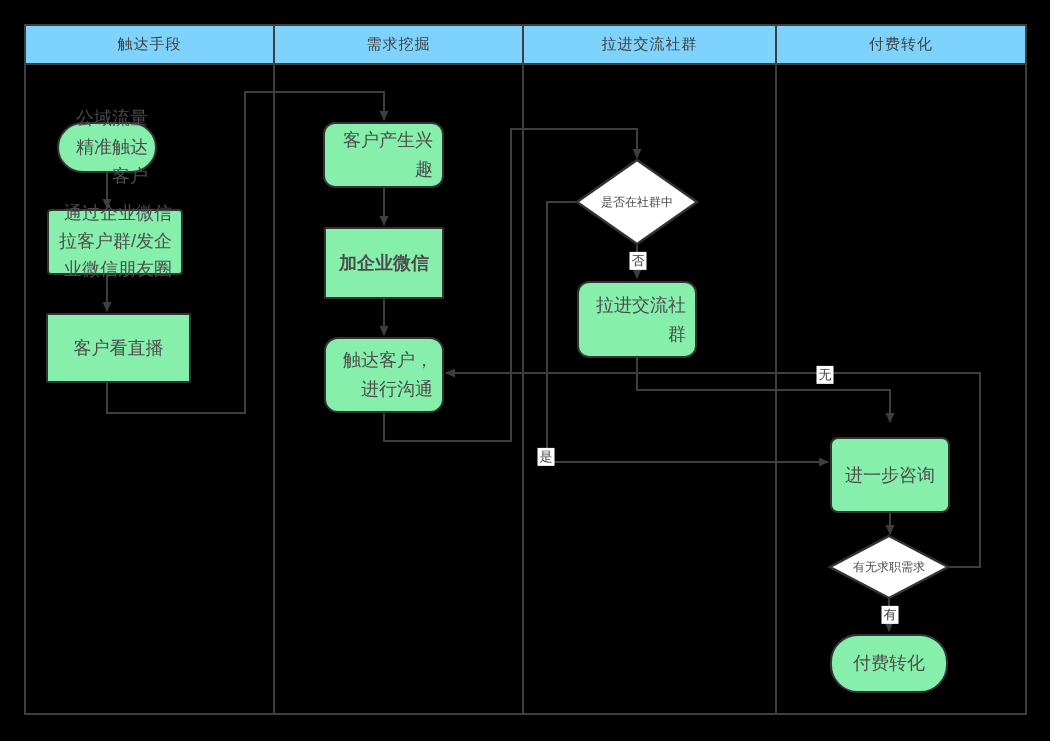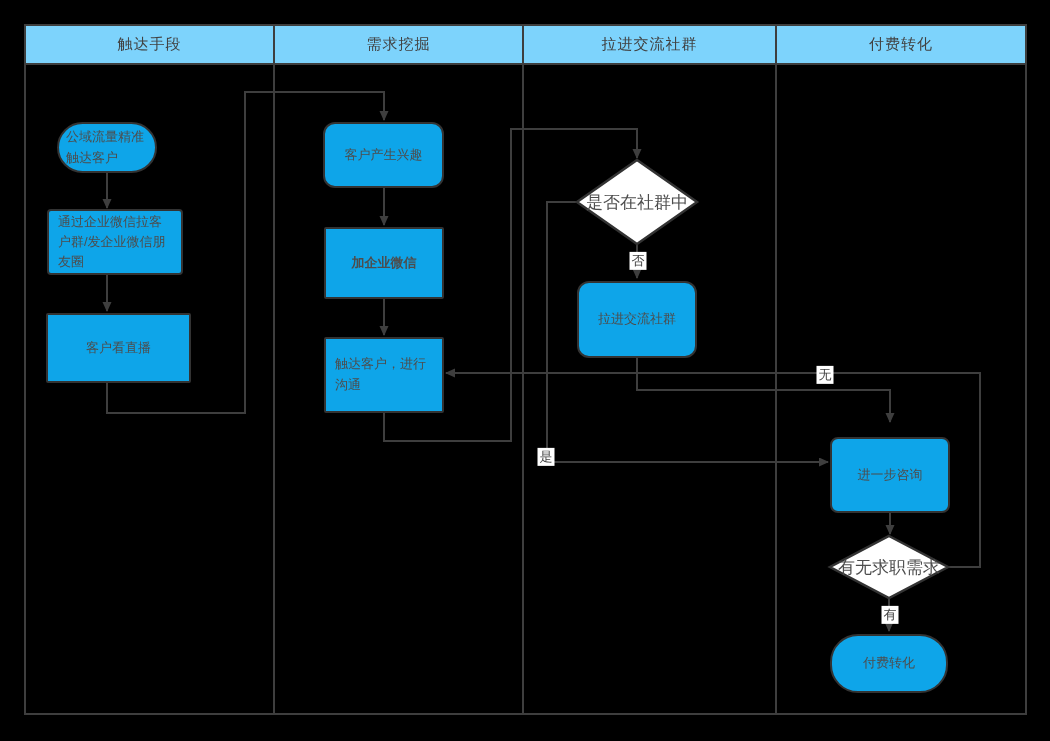--- a/index.html
+++ b/index.html
@@ -17,27 +17,27 @@
     display:flex;
   }
   .header-cell{
     display:flex;align-items:center;justify-content:center;
     box-sizing:border-box;color:#414141;font-size:15px;letter-spacing:1px;
   }
   .header-cell.bdr{border-right:2px solid #3e3e3e;}
   .lane-divider{position:absolute;top:65px;height:648px;width:2px;background:#3e3e3e;}
   .edges-svg{position:absolute;left:0;top:0;width:1050px;height:741px;}
   .node{
-    position:absolute;box-sizing:border-box;background:#0ea5e9;border:2.5px solid #333333;
-    display:flex;align-items:center;justify-content:center;text-align:left;
-    color:#4d4d4d;font-size:13px;line-height:1.6;padding:2px 9px;
+    position:absolute;box-sizing:border-box;background:#86efac;border:2.5px solid #333333;
+    display:flex;align-items:center;justify-content:center;text-align:right;
+    color:#4d4d4d;font-size:18px;line-height:1.6;padding:2px 9px;
   }
   .diamond-text{
     position:absolute;display:flex;align-items:center;justify-content:center;
-    text-align:center;color:#4d4d4d;font-size:17px;pointer-events:none;
+    text-align:center;color:#4d4d4d;font-size:12px;pointer-events:none;
   }
   .edge-label{
     position:absolute;transform:translate(-50%,-50%);
     background:#ffffff;color:#414141;font-size:13px;line-height:1.25;
     padding:1px 2px;
   }
 </style>
 </head>
 <body>
 
@@ -81,21 +81,21 @@
       <polygon points="889,536 948,567 889,598 830,567"></polygon>
     </g>
   </svg>
 
   <div class="node" style="left:57px;top:122px;width:100px;height:51px;border-radius:26px;padding:2px 7px;">公域流量精准触达客户</div>
   <div class="node" style="left:47px;top:209px;width:136px;height:66px;border-radius:4px;line-height:1.55;">通过企业微信拉客户群/发企业微信朋友圈</div>
   <div class="node" style="left:46px;top:313px;width:145px;height:70px;border-radius:2px;">客户看直播</div>
 
   <div class="node" style="left:323px;top:122px;width:121px;height:66px;border-radius:12px;">客户产生兴趣</div>
   <div class="node" style="left:324px;top:227px;width:120px;height:72px;border-radius:2px;font-weight:bold;">加企业微信</div>
-  <div class="node" style="left:324px;top:337px;width:120px;height:76px;border-radius:2px;">触达客户，进行沟通</div>
+  <div class="node" style="left:324px;top:337px;width:120px;height:76px;border-radius:14px;">触达客户，进行沟通</div>
 
   <div class="diamond-text" style="left:577px;top:160px;width:120px;height:84px;">是否在社群中</div>
   <div class="node" style="left:577px;top:281px;width:120px;height:77px;border-radius:12px;">拉进交流社群</div>
 
   <div class="node" style="left:830px;top:437px;width:120px;height:76px;border-radius:8px;">进一步咨询</div>
   <div class="diamond-text" style="left:830px;top:536px;width:118px;height:62px;">有无求职需求</div>
   <div class="node" style="left:830px;top:634px;width:118px;height:59px;border-radius:28px;">付费转化</div>
 
   <div class="edge-label" style="left:638px;top:261px;">否</div>
   <div class="edge-label" style="left:546px;top:457px;">是</div>

